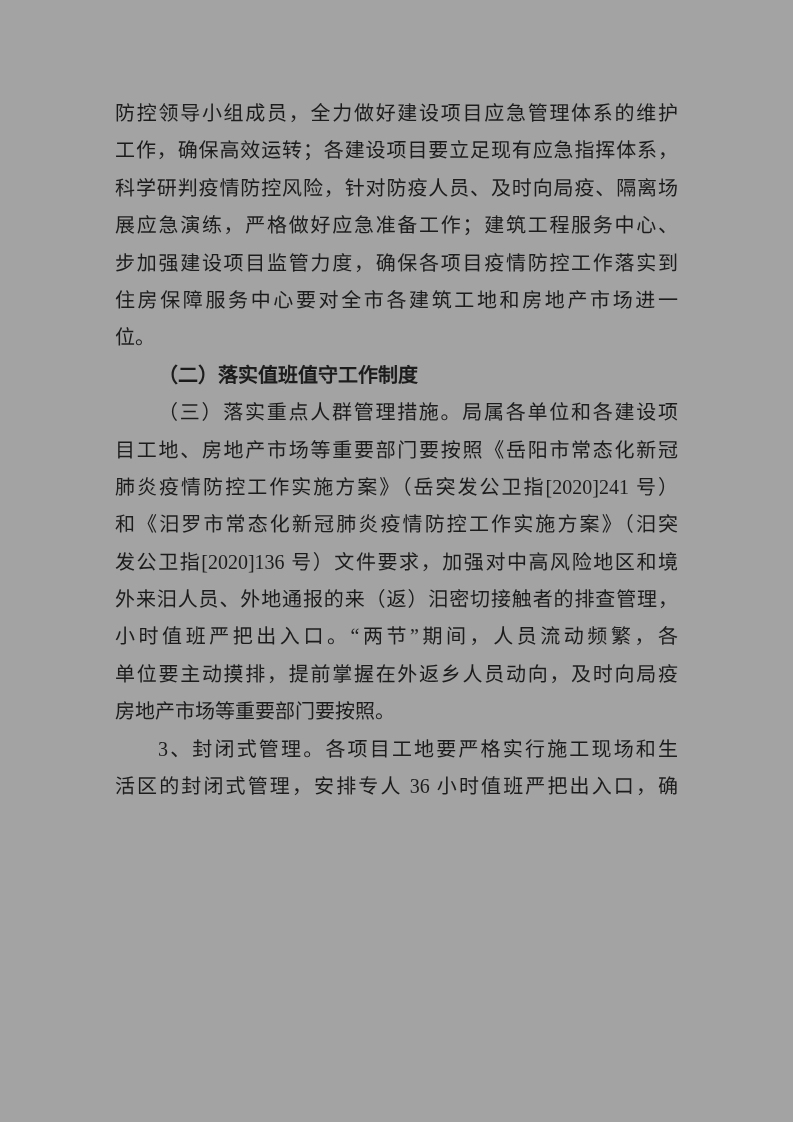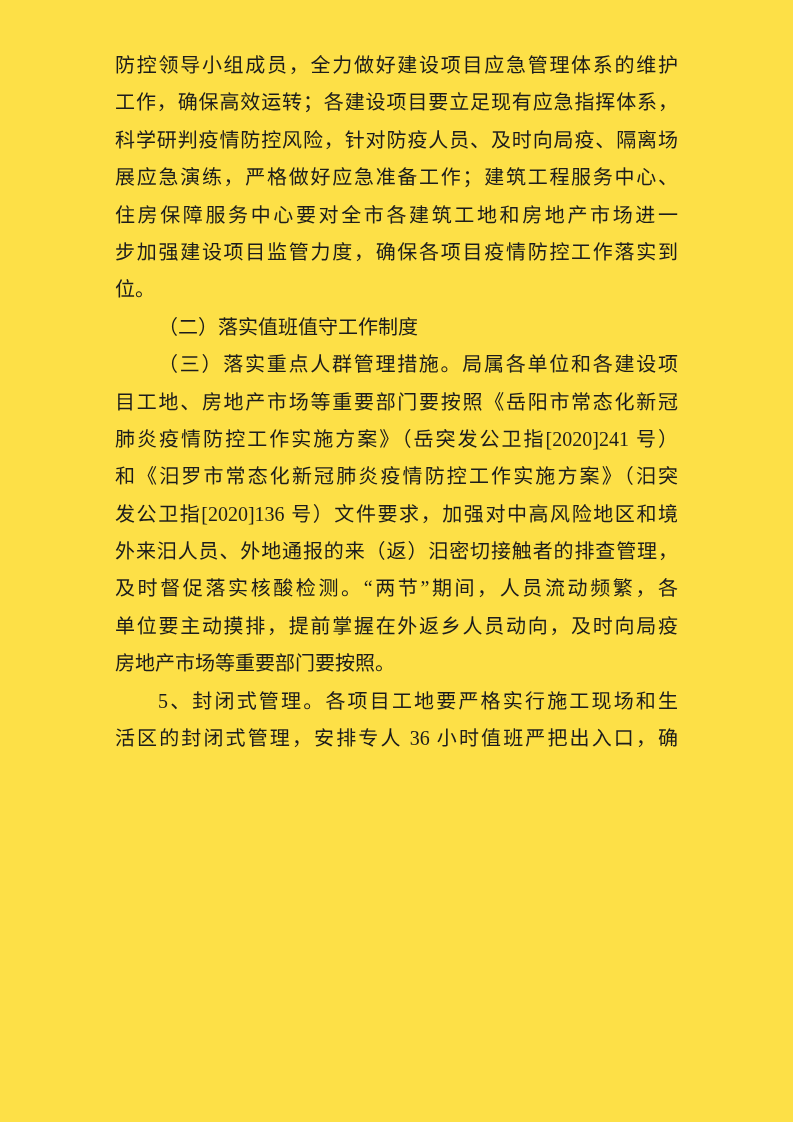--- a/index.html
+++ b/index.html
@@ -5,23 +5,23 @@
   html, body {
     margin: 0;
     padding: 0;
     background: #ffffff;
   }
   .page {
     position: relative;
     width: 793px;
     height: 1122px;
     margin: 0 auto;
-    background: #fde047;
+    background: #a3a3a3;
     box-sizing: border-box;
-    padding: 47px 115px 0 115px;
+    padding: 95px 115px 0 115px;
     font-family: "Liberation Serif", "DejaVu Serif", serif;
     color: #1c1c1c;
     overflow: hidden;
   }
   .block {
     margin: 0;
     padding: 0;
   }
   .line {
     height: 37.4px;
@@ -33,53 +33,53 @@
     white-space: normal;
   }
   .line.short {
     text-align: left;
     text-align-last: left;
   }
   .line.indent {
     text-indent: 43px;
   }
   .line.heading {
-    font-weight: 400;
+    font-weight: 700;
   }
 </style>
 </head>
 <body>
 
 <div class="page">
 
   <div class="block">
     <div class="line">防控领导小组成员，全力做好建设项目应急管理体系的维护</div>
     <div class="line">工作，确保高效运转；各建设项目要立足现有应急指挥体系，</div>
     <div class="line">科学研判疫情防控风险，针对防疫人员、及时向局疫、隔离场</div>
     <div class="line">展应急演练，严格做好应急准备工作；建筑工程服务中心、</div>
+    <div class="line">步加强建设项目监管力度，确保各项目疫情防控工作落实到</div>
     <div class="line">住房保障服务中心要对全市各建筑工地和房地产市场进一</div>
-    <div class="line">步加强建设项目监管力度，确保各项目疫情防控工作落实到</div>
     <div class="line short">位。</div>
   </div>
 
   <div class="block">
     <div class="line short indent heading">（二）落实值班值守工作制度</div>
   </div>
 
 
   <div class="block">
     <div class="line indent">（三）落实重点人群管理措施。局属各单位和各建设项</div>
     <div class="line">目工地、房地产市场等重要部门要按照《岳阳市常态化新冠</div>
     <div class="line">肺炎疫情防控工作实施方案》（岳突发公卫指[2020]241 号）</div>
     <div class="line">和《汨罗市常态化新冠肺炎疫情防控工作实施方案》（汨突</div>
     <div class="line">发公卫指[2020]136 号）文件要求，加强对中高风险地区和境</div>
     <div class="line">外来汨人员、外地通报的来（返）汨密切接触者的排查管理，</div>
-    <div class="line">及时督促落实核酸检测。“两节”期间，人员流动频繁，各</div>
+    <div class="line">小时值班严把出入口。“两节”期间，人员流动频繁，各</div>
     <div class="line">单位要主动摸排，提前掌握在外返乡人员动向，及时向局疫</div>
     <div class="line short">房地产市场等重要部门要按照。</div>
   </div>
 
   <div class="block">
-    <div class="line indent">5、封闭式管理。各项目工地要严格实行施工现场和生</div>
+    <div class="line indent">3、封闭式管理。各项目工地要严格实行施工现场和生</div>
     <div class="line">活区的封闭式管理，安排专人 36 小时值班严把出入口，确</div>
   </div>
 
 </div>
 
 </body></html>

